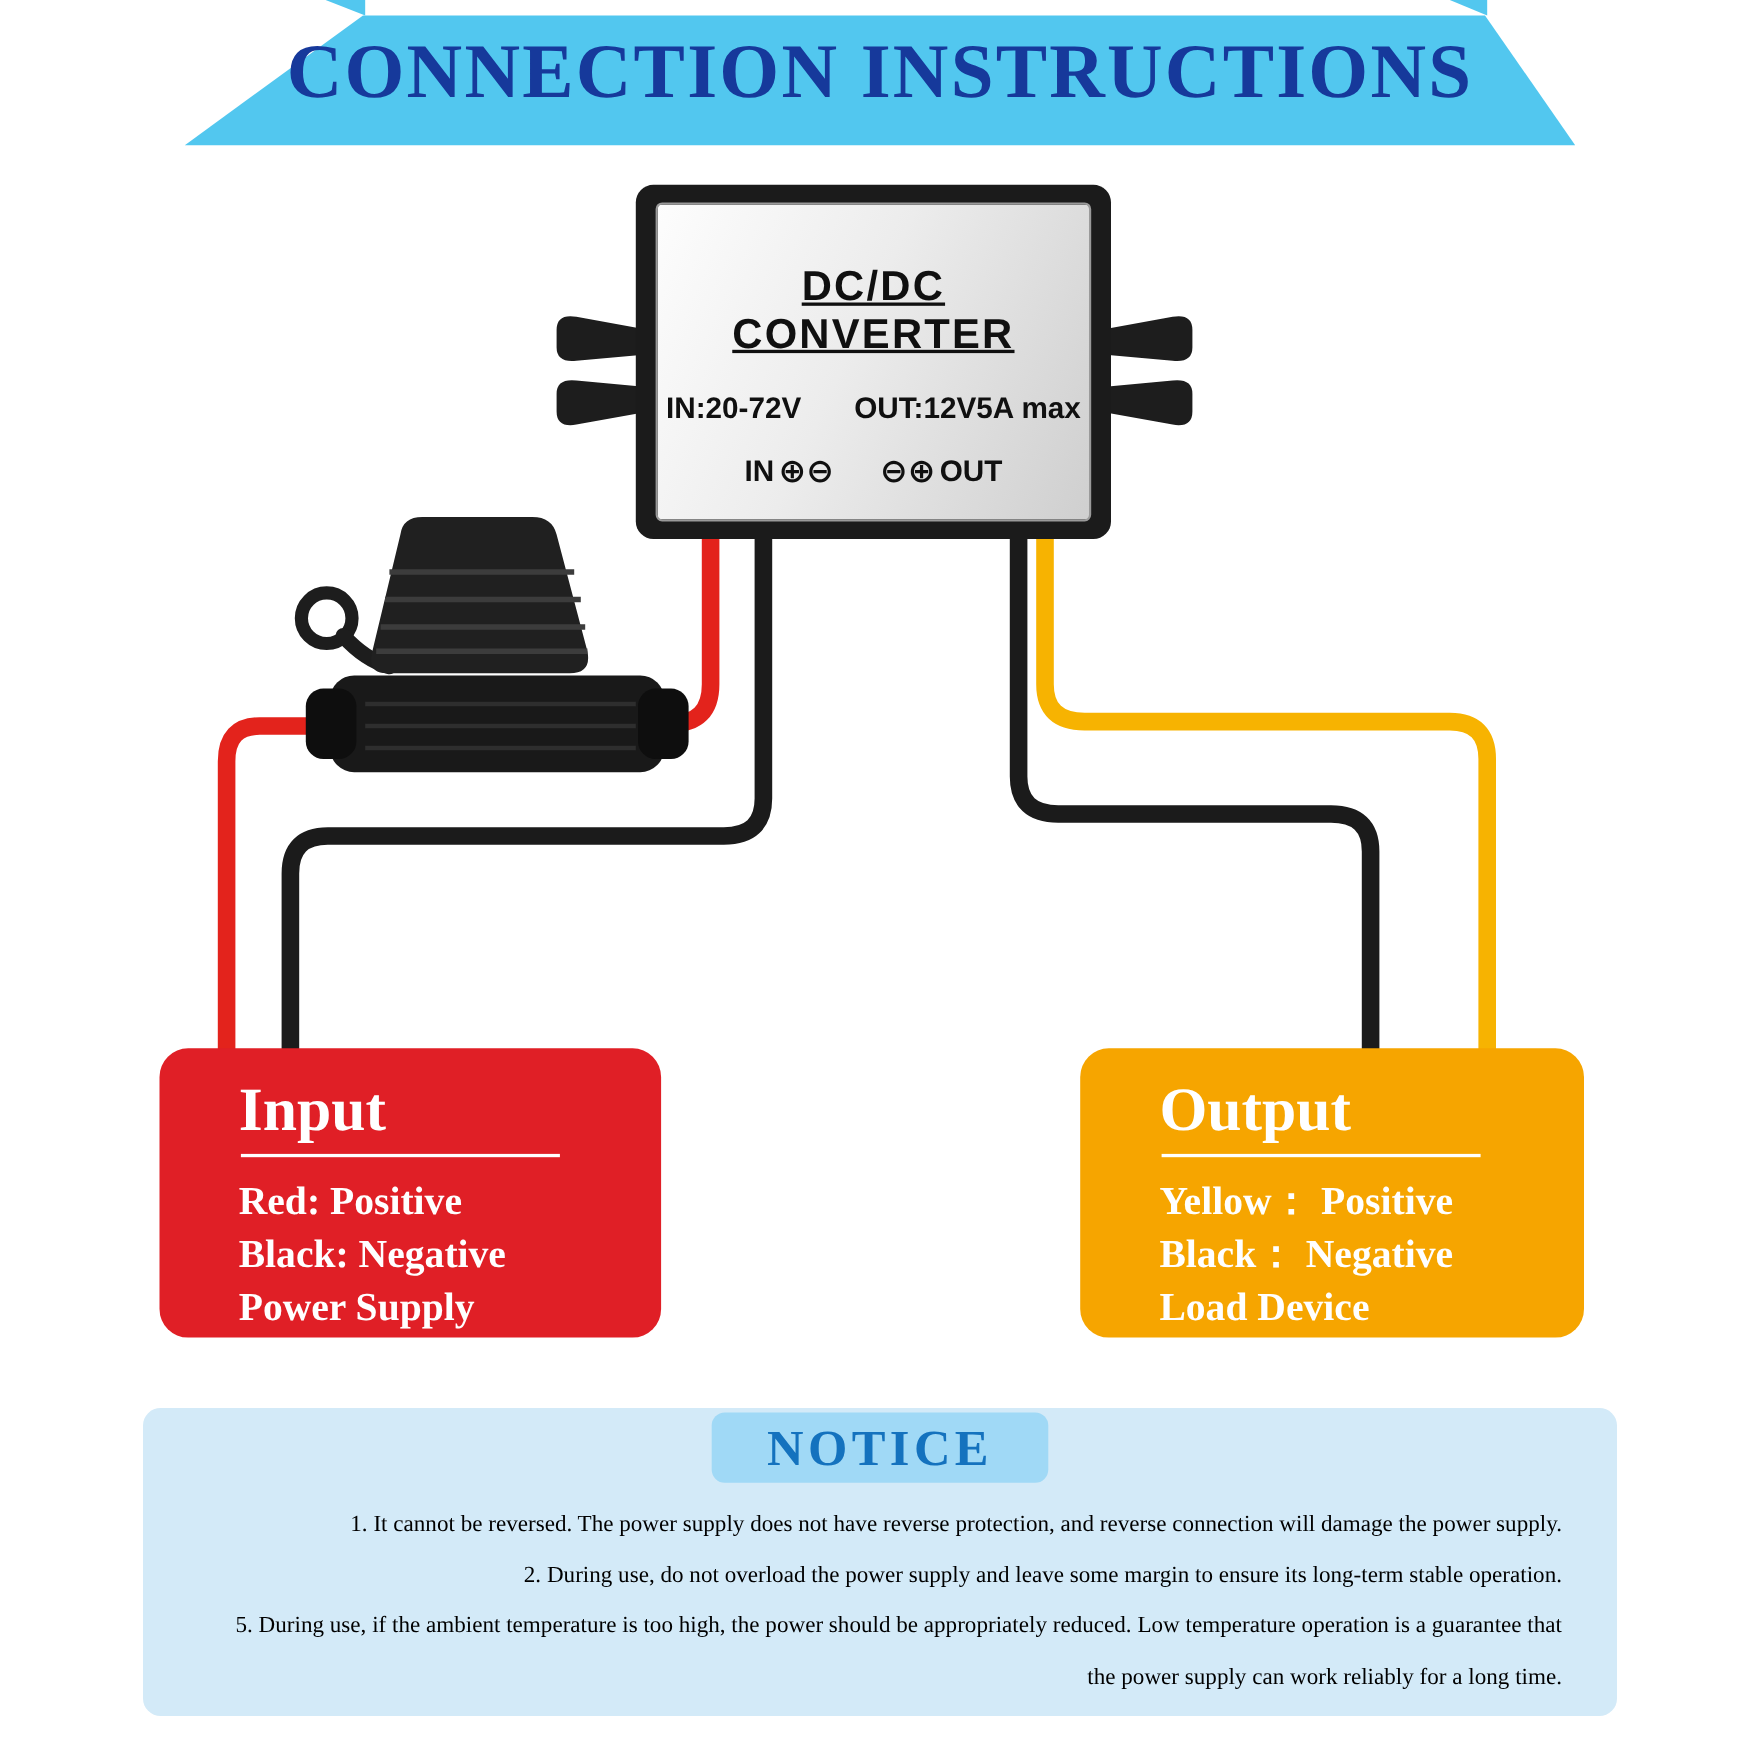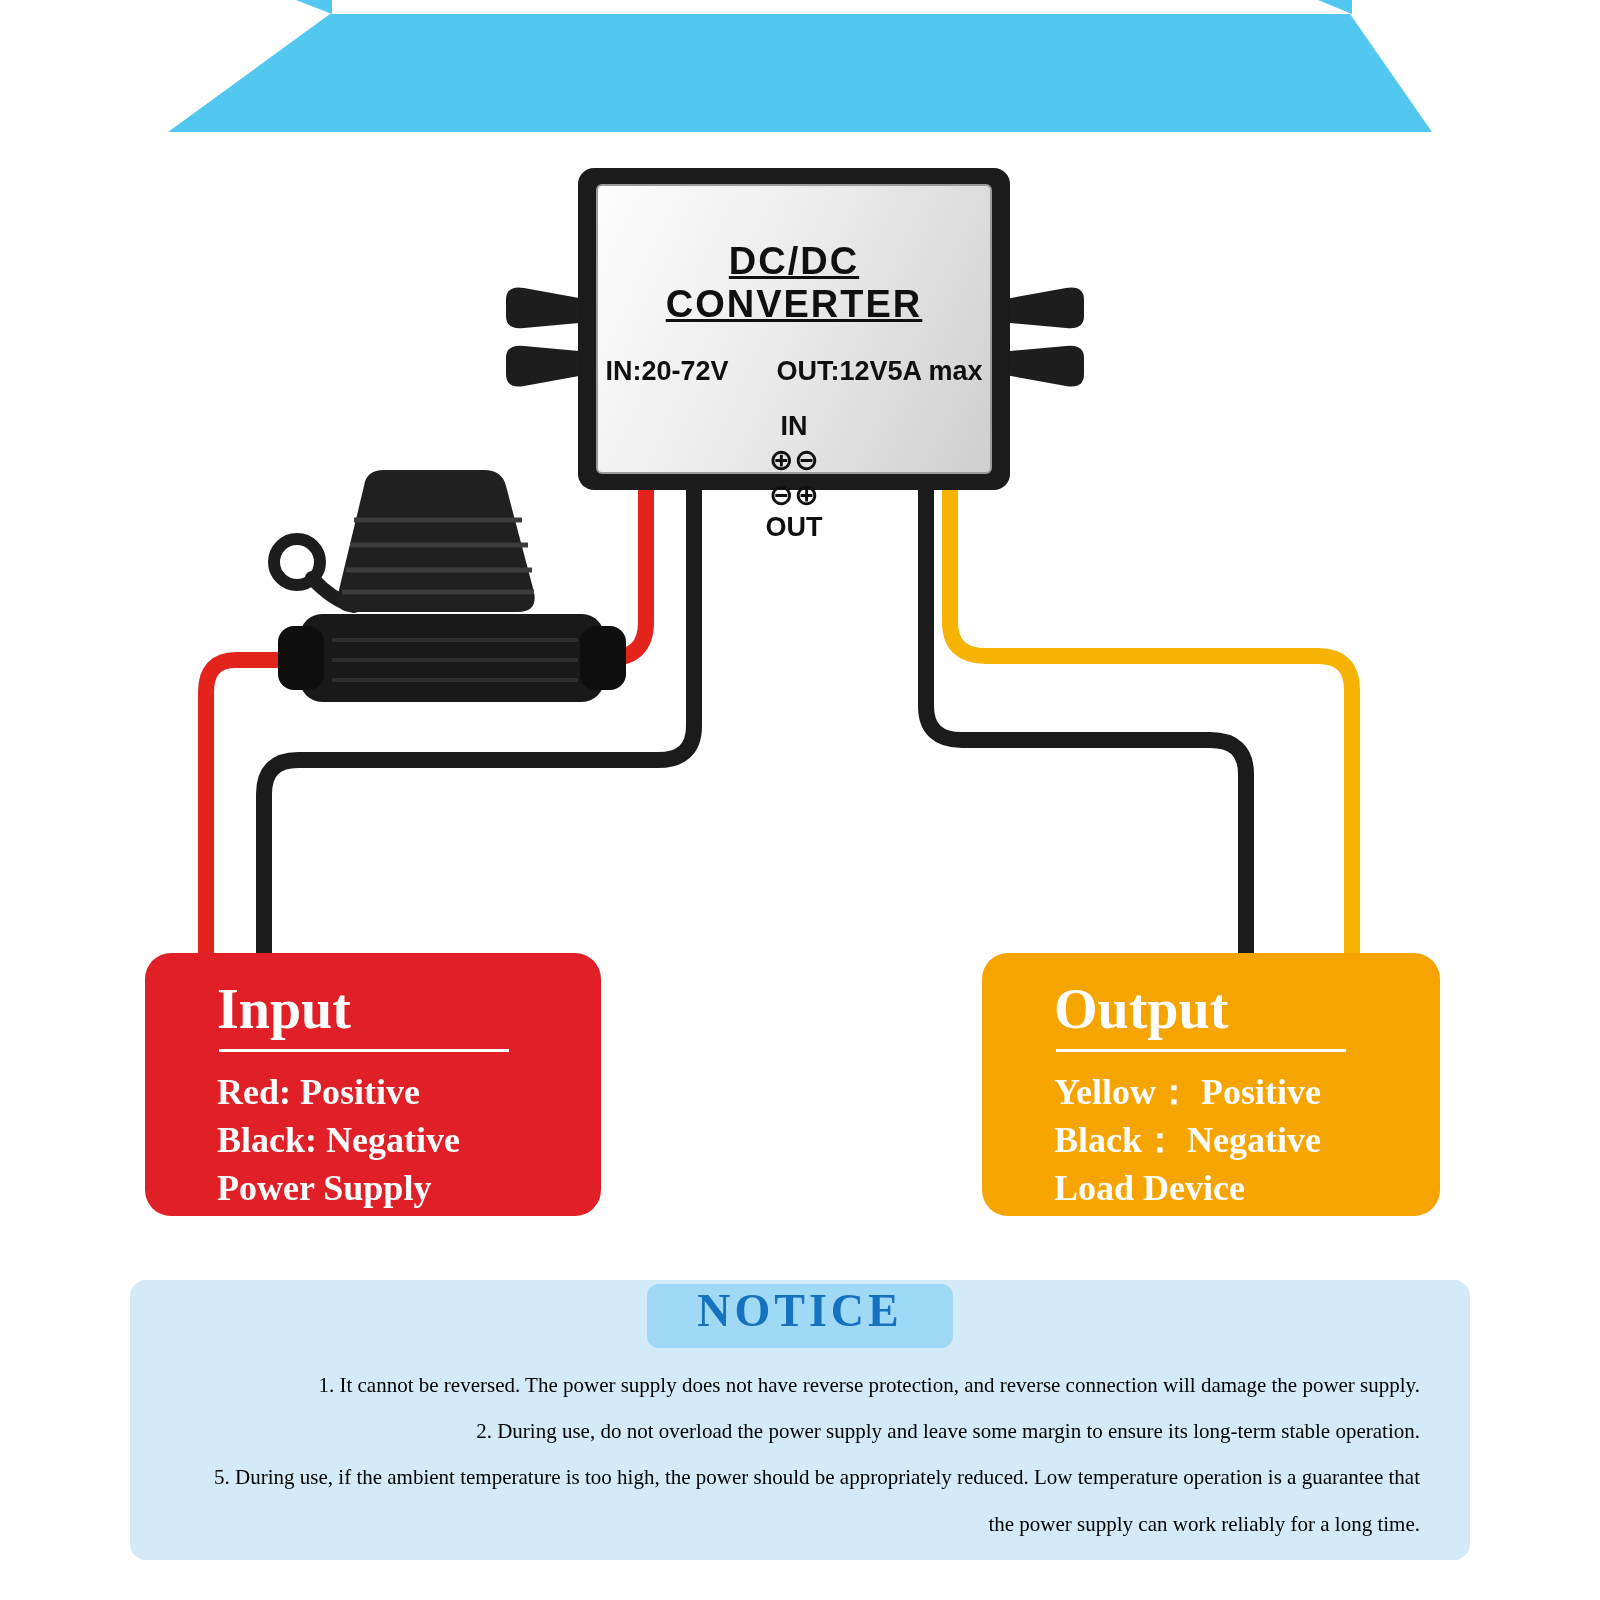--- a/index.html
+++ b/index.html
@@ -23,21 +23,21 @@
   .converter-label {
     position:absolute; left:18px; top:16px; right:18px; bottom:16px;
     background:linear-gradient(115deg,#fdfdfd 0%,#ececec 45%,#cfcfcf 100%);
     border:2px solid #9a9a9a; border-radius:6px; text-align:center;
     font-family:"Liberation Sans","DejaVu Sans",sans-serif; color:#101010;
   }
   .converter-title { margin-top:54px; font-weight:bold; font-size:38px; letter-spacing:2px;text-decoration:underline; }
   .converter-specs { margin-top:30px; display:flex; justify-content:center; gap:48px;
     font-weight:bold; font-size:27px;text-align:right; }
   .converter-polarity { margin-top:24px; display:flex; justify-content:center; align-items:center;
-    font-weight:bold; font-size:27px;flex-direction:column; }
+    font-weight:bold; font-size:27px; }
   .converter-polarity .sym { font-family:"DejaVu Sans",sans-serif; font-size:30px; margin:0 4px; }
   .converter-polarity .gap { display:inline-block; width:34px; }
 
   
   .io-box {
     position:absolute; z-index:2; color:#ffffff; border-radius:26px;
     padding:26px 30px 0 72px;
   }
   #input-box  { left:145px; top:953px; width:456px; height:263px; background:#e01f26; }
   #output-box { left:982px; top:953px; width:458px; height:263px; background:#f6a500; }
@@ -46,21 +46,21 @@
   .io-line { font-weight:bold; font-size:36px; line-height:48px; }
 
   
   .notice-panel {
     position:absolute; left:130px; top:1280px; width:1340px; height:280px;
     background:#d3eaf8; border-radius:16px; z-index:2;
   }
   .notice-pill {
     position:absolute; left:50%; transform:translateX(-50%); top:4px;
     width:306px; height:64px; background:#a0d9f6; border-radius:12px;
-    display:flex; align-items:flex-start; justify-content:center;
+    display:flex; align-items:center; justify-content:center;
     font-weight:bold; font-size:46px; letter-spacing:4px; color:#1472be;
   }
   .notice-items {
     position:absolute; left:60px; top:82px; width:1230px;
     font-size:21px; line-height:2.2; color:#000000;text-align:right;
   }
 </style>
 </head>
 <body>
 
@@ -92,20 +92,21 @@
     <g>
       <path d="M590 300 L524 288 Q506 285 506 300 L506 316 Q506 330 524 328 L590 322 Z" fill="#1d1d1d"></path>
       <path d="M590 352 L524 346 Q506 344 506 358 L506 374 Q506 389 524 386 L590 374 Z" fill="#1d1d1d"></path>
     </g>
     <g>
       <path d="M1000 300 L1066 288 Q1084 285 1084 300 L1084 316 Q1084 330 1066 328 L1000 322 Z" fill="#1d1d1d"></path>
       <path d="M1000 352 L1066 346 Q1084 344 1084 358 L1084 374 Q1084 389 1066 386 L1000 374 Z" fill="#1d1d1d"></path>
     </g>
   </svg>
 
+  <div class="banner-text">CONNECTION INSTRUCTIONS</div>
 
   <div class="converter-body">
     <div class="converter-label">
       <div class="converter-title">DC/DC CONVERTER</div>
       <div class="converter-specs">
         <span>IN:20-72V</span>
         <span>OUT:12V5A max</span>
       </div>
       <div class="converter-polarity">
         <span>IN</span>

